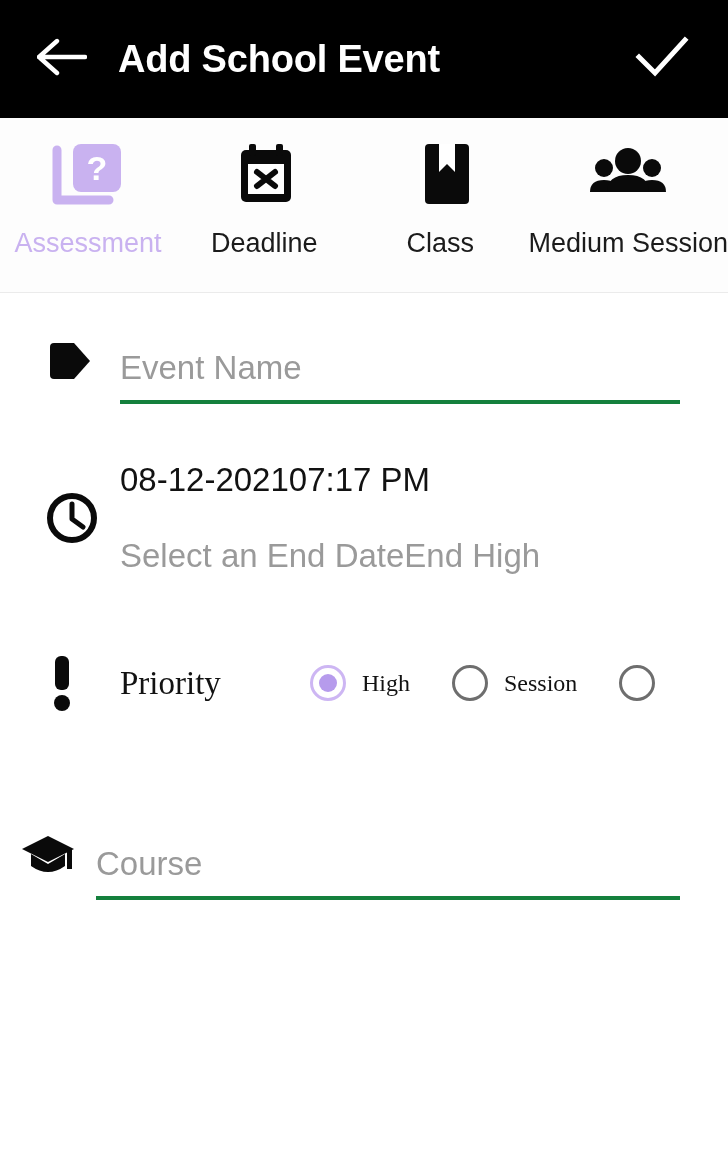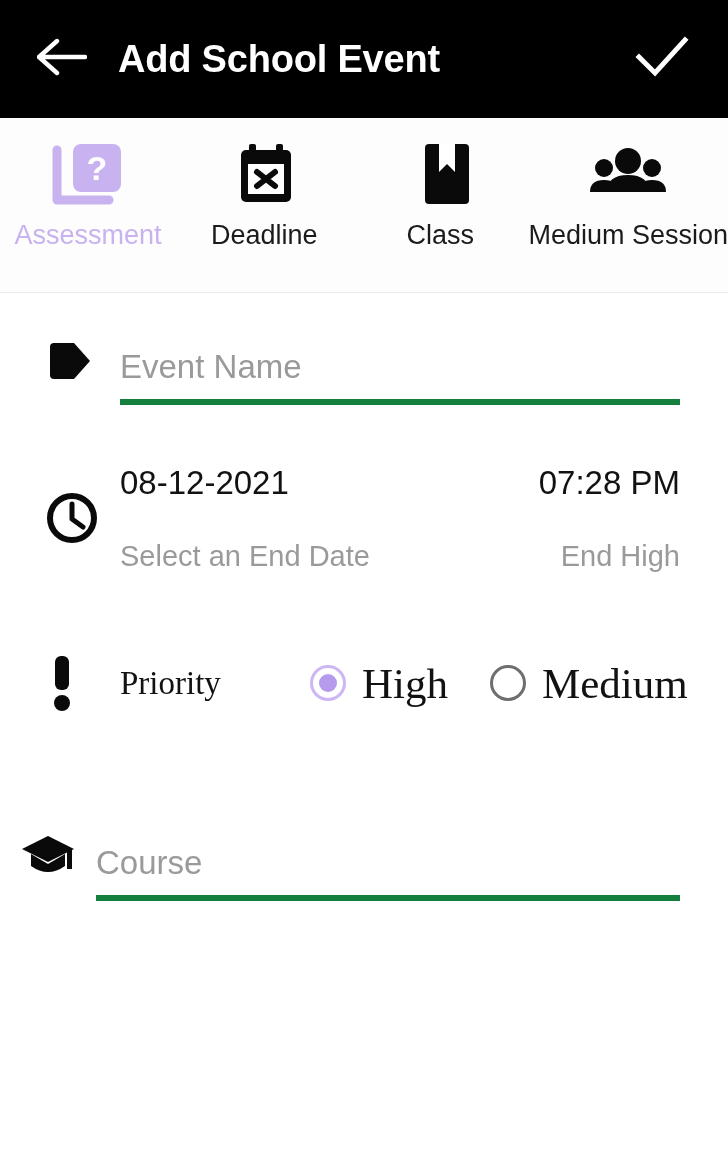--- a/index.html
+++ b/index.html
@@ -78,21 +78,21 @@
     cursor: pointer;
     background: transparent;
   }
   .tab-icon {
     height: 62px;
     display: flex;
     align-items: center;
     justify-content: center;
   }
   .tab-label {
-    margin-top: 16px;
+    margin-top: 24px;
     font-size: 27px;
     color: #1b1b1b;
     line-height: 1;
     white-space: nowrap;
   }
   .tab.active .tab-label { color: #c9b2f0; }
 
   
   .form {
     position: relative;
@@ -116,21 +116,21 @@
   }
 
   
   .row-name {
     height: 120px;
     padding-top: 16px;
   }
   .field {
     flex: 1 1 auto;
     margin-right: 48px;
-    border-bottom: 6px solid #15803d;
+    border-bottom: 4px solid #15803d;
     padding-bottom: 14px;
     margin-top: 32px;
   }
   .field-placeholder {
     font-size: 33px;
     color: #9a9a9a;
     line-height: 1.1;
   }
 
   
@@ -141,30 +141,29 @@
   .datetime-col {
     flex: 1 1 auto;
     margin-right: 48px;
     display: flex;
     flex-direction: column;
     justify-content: center;
     gap: 38px;
   }
   .dt-line {
     display: flex;
-    justify-content: space-between;
     align-items: baseline;
   }
   .dt-start-date, .dt-start-time {
     font-size: 33px;
     color: #121212;
     cursor: pointer;
   }
   .dt-end-date, .dt-end-time {
-    font-size: 29px;
+    font-size: 33px;
     color: #9a9a9a;
     cursor: pointer;
   }
 
   
   .row-priority {
     height: 120px;
     font-family: Liberation Serif, serif;
   }
   .priority-label {
@@ -199,21 +198,21 @@
     border-color: #cdb6f3;
   }
   .radio-dot {
     width: 18px;
     height: 18px;
     border-radius: 50%;
     background: transparent;
   }
   .radio.selected .radio-dot { background: #b69bec; }
   .radio-label {
-    font-size: 43px;
+    font-size: 24px;
     color: #121212;
     margin-left: 16px;
     white-space: nowrap;
   }
 
   
   .row-course {
     height: 120px;
     margin-top: 54px;
     padding-left: 20px;
@@ -316,21 +315,21 @@
     <div class="row row-datetime">
       <div class="row-icon">
         <svg width="56" height="56" viewBox="0 0 56 56" aria-hidden="true">
           <circle cx="28" cy="28" r="22" fill="none" stroke="#0a0a0a" stroke-width="6"></circle>
           <path d="M28 14 L28 29 L39 37" stroke="#0a0a0a" stroke-width="5" fill="none" stroke-linecap="round" stroke-linejoin="round"></path>
         </svg>
       </div>
       <div class="datetime-col">
         <div class="dt-line">
           <span class="dt-start-date">08-12-2021</span>
-          <span class="dt-start-time">07:28 PM</span>
+          <span class="dt-start-time">07:17 PM</span>
         </div>
         <div class="dt-line">
           <span class="dt-end-date">Select an End Date</span>
           <span class="dt-end-time">End High</span>
         </div>
       </div>
     </div>
 
     <div class="row row-priority">
       <div class="row-icon">
@@ -346,21 +345,21 @@
           <span class="radio-circle">
             <span class="radio-dot"></span>
           </span>
           <span class="radio-label">High</span>
         </div>
 
         <div class="radio">
           <span class="radio-circle">
             <span class="radio-dot"></span>
           </span>
-          <span class="radio-label">Medium</span>
+          <span class="radio-label">Session</span>
         </div>
 
         <div class="radio">
           <span class="radio-circle">
             <span class="radio-dot"></span>
           </span>
 
         </div>
 
       </div>

